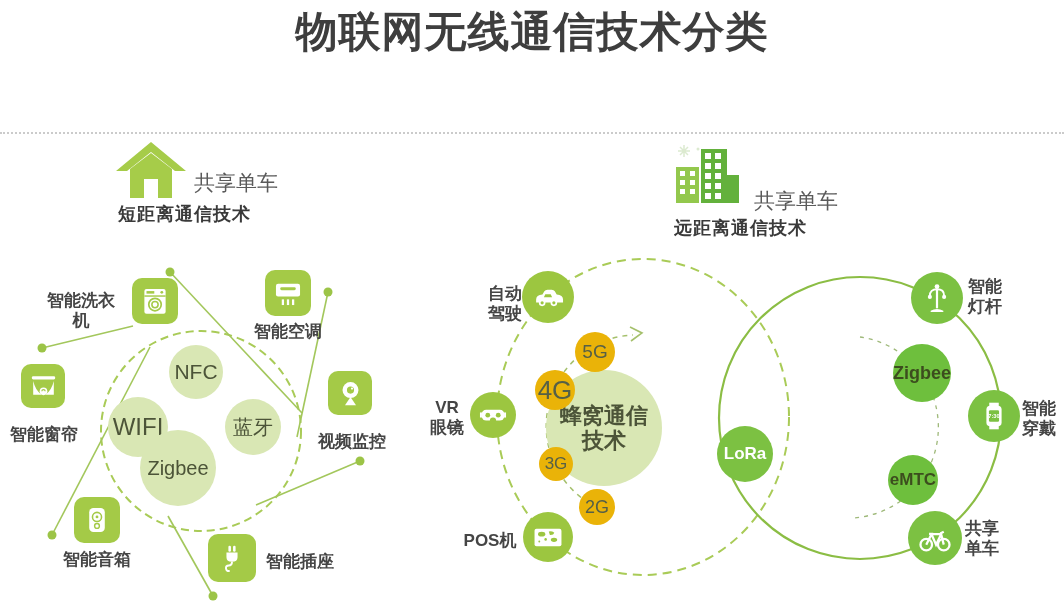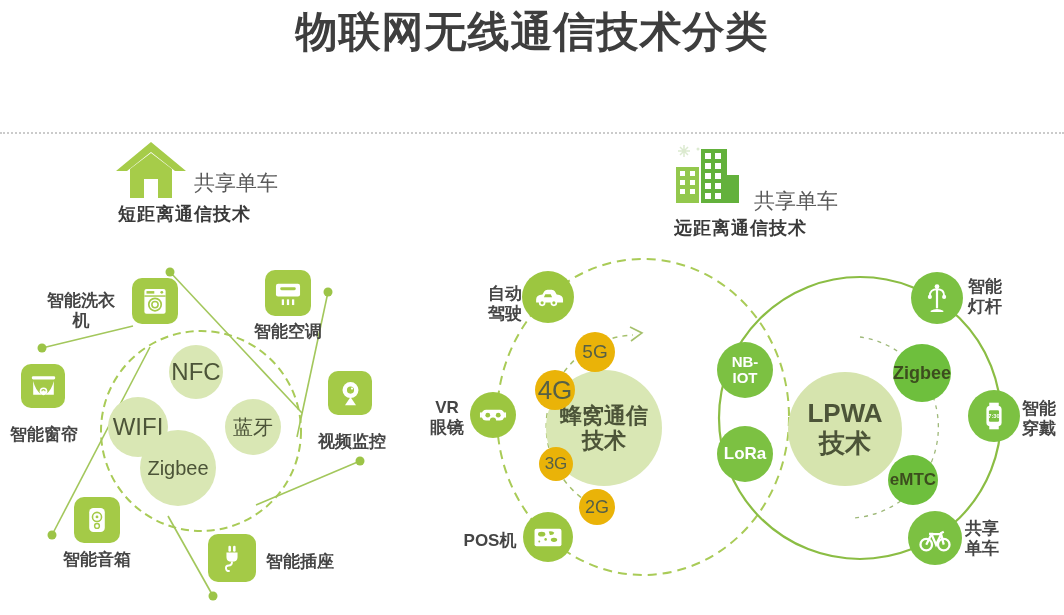--- a/index.html
+++ b/index.html
@@ -94,21 +94,21 @@
         <rect x="47" y="32" width="6" height="6"></rect>
       <rect x="37" y="42" width="6" height="6"></rect>
         <rect x="47" y="42" width="6" height="6"></rect>
       <rect x="37" y="52" width="6" height="6"></rect>
         <rect x="47" y="52" width="6" height="6"></rect>
     </g>
   </svg>
   <span class="scene" style="left:754px;top:187px;">共享单车</span>
   <div class="heading" style="left:674px;top:216px;">远距离通信技术</div>
 
-  <div class="bubble" style="left:169px;top:345px;width:54px;height:54px;font-size:24px;">NFC</div>
+  <div class="bubble" style="left:169px;top:345px;width:54px;height:54px;font-size:21px;">NFC</div>
   <div class="bubble" style="left:108px;top:397px;width:60px;height:60px;font-size:24px;">WIFI</div>
   <div class="bubble" style="left:225px;top:399px;width:56px;height:56px;font-size:20px;">蓝牙</div>
   <div class="bubble" style="left:140px;top:430px;width:76px;height:76px;font-size:20px;">Zigbee</div>
 
   <div class="sqicon" style="left:132px;top:278px;width:46px;height:46px;">
     <svg width="34" height="34" viewBox="0 0 24 24">
       <rect x="4.5" y="3.5" width="15" height="17.5" rx="1.5" fill="#fff"></rect>
       <rect x="6" y="5" width="5.5" height="1.8" fill="currentColor"></rect>
       <circle cx="16.8" cy="5.9" r="1" fill="currentColor"></circle>
       <rect x="4.5" y="8" width="15" height="1" fill="currentColor"></rect>
@@ -167,28 +167,22 @@
   <div class="label" style="left:264px;top:552px;width:72px;">智能插座</div>
 
   <div class="bubble bigfill" style="left:546px;top:370px;width:116px;height:116px;font-size:22px;">
     <span style="width:96px;">蜂窝通信技术</span>
   </div>
   <div class="bubble gbubble" style="left:575px;top:332px;width:40px;height:40px;font-size:19px;">5G</div>
   <div class="bubble gbubble" style="left:535px;top:370px;width:40px;height:40px;font-size:26px;">4G</div>
   <div class="bubble gbubble" style="left:539px;top:447px;width:34px;height:34px;font-size:17px;">3G</div>
   <div class="bubble gbubble" style="left:579px;top:489px;width:36px;height:36px;font-size:18px;">2G</div>
 
-  <div class="bubble whitebubble" style="left:717px;top:342px;width:56px;height:56px;font-size:15px;">
-    <span style="width:38px;">NB-IOT</span>
-  </div>
   <div class="bubble whitebubble" style="left:717px;top:426px;width:56px;height:56px;font-size:17px;">LoRa</div>
 
-  <div class="bubble bigfill" style="left:788px;top:372px;width:114px;height:114px;font-size:26px;background:#d6e4ae;">
-    <span style="width:88px;">LPWA技术</span>
-  </div>
   <div class="bubble darktextbubble" style="left:893px;top:344px;width:58px;height:58px;font-size:18px;">Zigbee</div>
   <div class="bubble darktextbubble" style="left:888px;top:455px;width:50px;height:50px;font-size:17px;">eMTC</div>
 
   <div class="cicon green-a" style="left:522px;top:271px;width:52px;height:52px;">
     <svg width="38" height="38" viewBox="0 0 24 24">
       <path d="M4.5 15.5 v-2 q0 -2.6 4 -3.1 l1.2 -2 q0.6 -1 2 -1 h2.6 q1.4 0 2 1 l1.2 2 q4 0.5 4 3.1 v2 Z" fill="#fff"></path>
       <path d="M10.3 10.3 h3.4 l0.9 1.9 h-5.2 Z" fill="currentColor"></path>
       <circle cx="8.3" cy="15.7" r="2.1" fill="#fff"></circle>
         <circle cx="8.3" cy="15.7" r="1" fill="currentColor"></circle>
       <circle cx="15.7" cy="15.7" r="2.1" fill="#fff"></circle>

